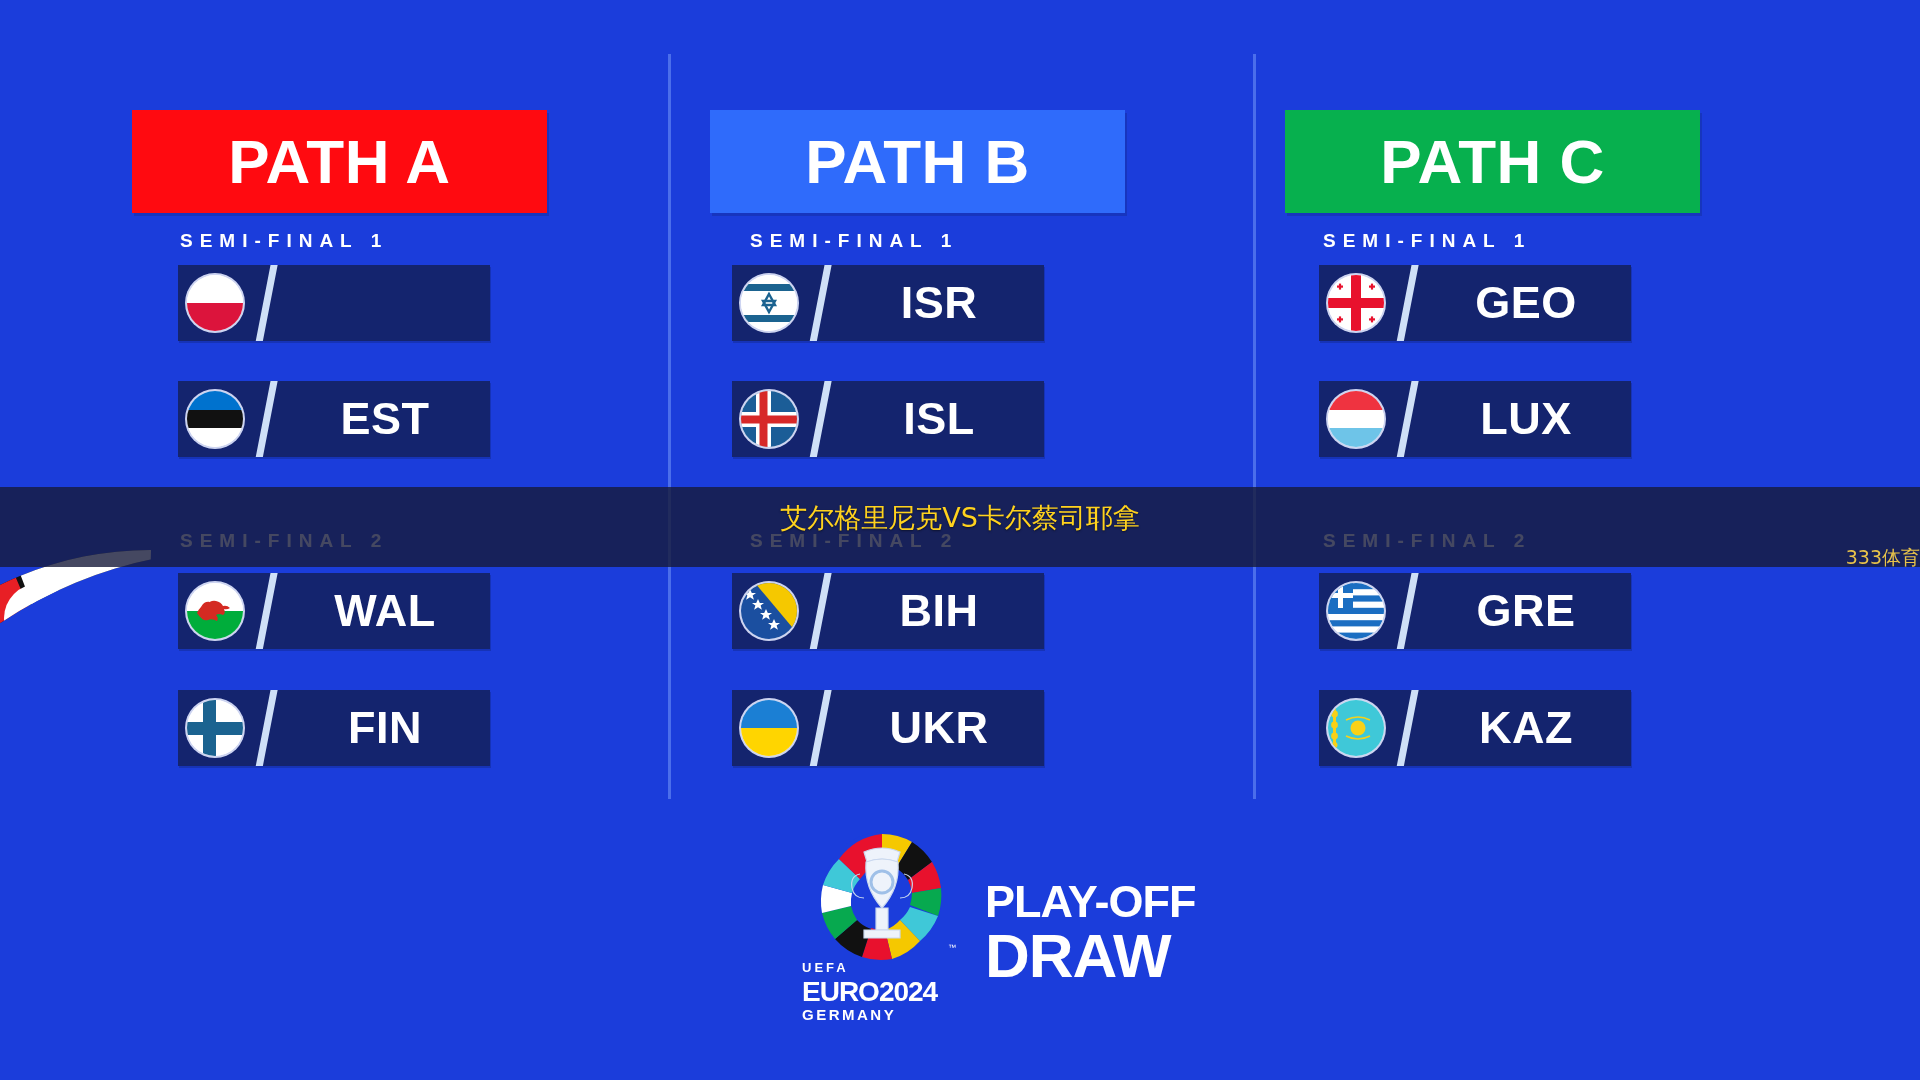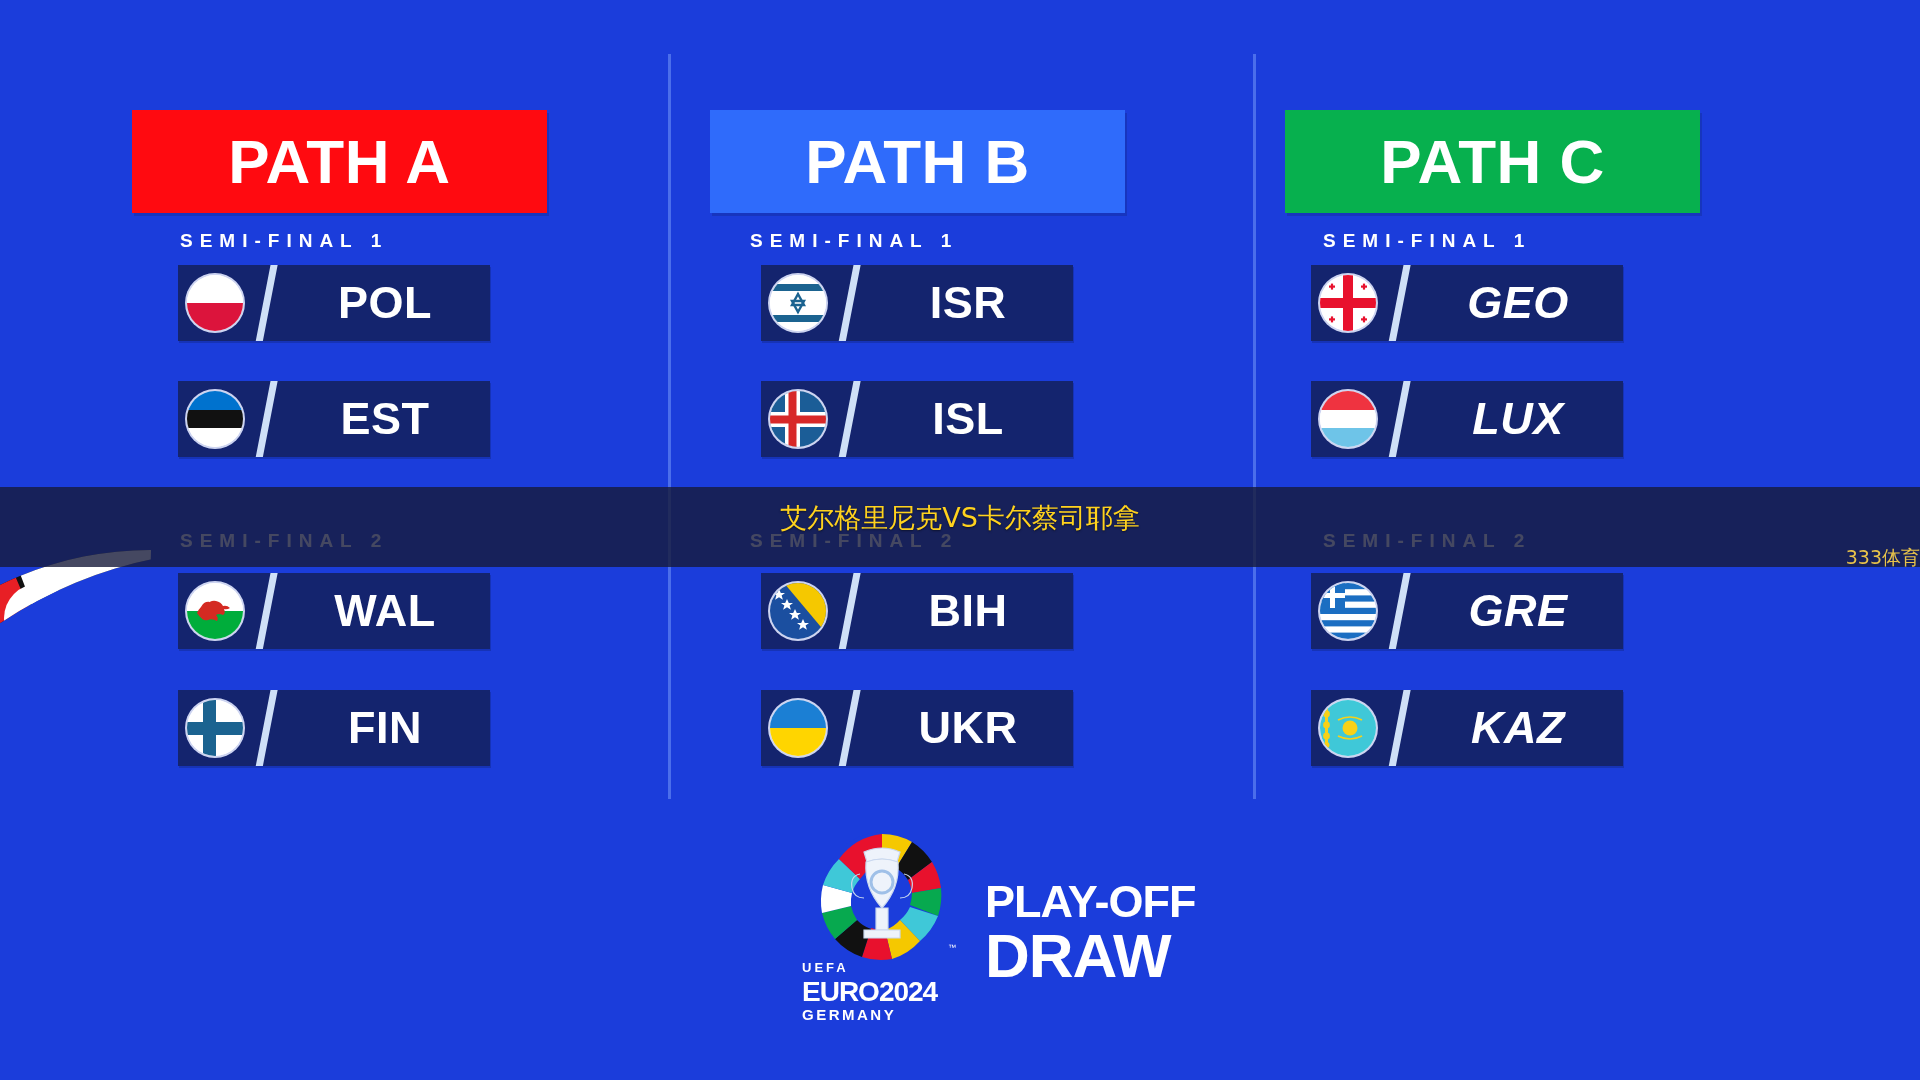--- a/index.html
+++ b/index.html
@@ -48,22 +48,22 @@
   .col-b .sf-label{left:50px;}
   .col-c .sf-label{left:38px;}
 
   .team-row{
     position:absolute;width:312px;height:76px;
     background:#14246e;
     display:flex;align-items:center;
     box-shadow:1px 2px 0 rgba(0,0,0,.16);
   }
   .col-a .team-row{left:68px;}
-  .col-b .team-row{left:61px;justify-content:space-between;}
-  .col-c .team-row{left:26px;font-style:italic;}
+  .col-b .team-row{left:32px;justify-content:space-between;}
+  .col-c .team-row{left:34px;}
   .r1{top:265px;}
   .r2{top:381px;}
   .r3{top:573px;}
   .r4{top:690px;}
 
   .flag-wrap{
     width:74px;height:76px;display:flex;align-items:center;justify-content:center;flex:none;
   }
   .flag{
     width:56px;height:56px;border-radius:50%;overflow:hidden;
@@ -190,21 +190,20 @@
       <div class="team-row r1">
         <div class="flag-wrap">
           <div class="flag">
             <svg viewBox="0 0 56 56">
                 <rect width="56" height="28" fill="#ffffff"></rect>
                 <rect y="28" width="56" height="28" fill="#dc143c"></rect>
               </svg>
           </div>
         </div>
         <div class="slash"></div>
-        <div class="tcode">POL</div>
       </div>
 
       <div class="team-row r2">
         <div class="flag-wrap">
           <div class="flag">
             <svg viewBox="0 0 56 56">
                 <rect width="56" height="19" fill="#0072ce"></rect>
                 <rect y="19" width="56" height="18" fill="#111111"></rect>
                 <rect y="37" width="56" height="19" fill="#ffffff"></rect>
               </svg>

